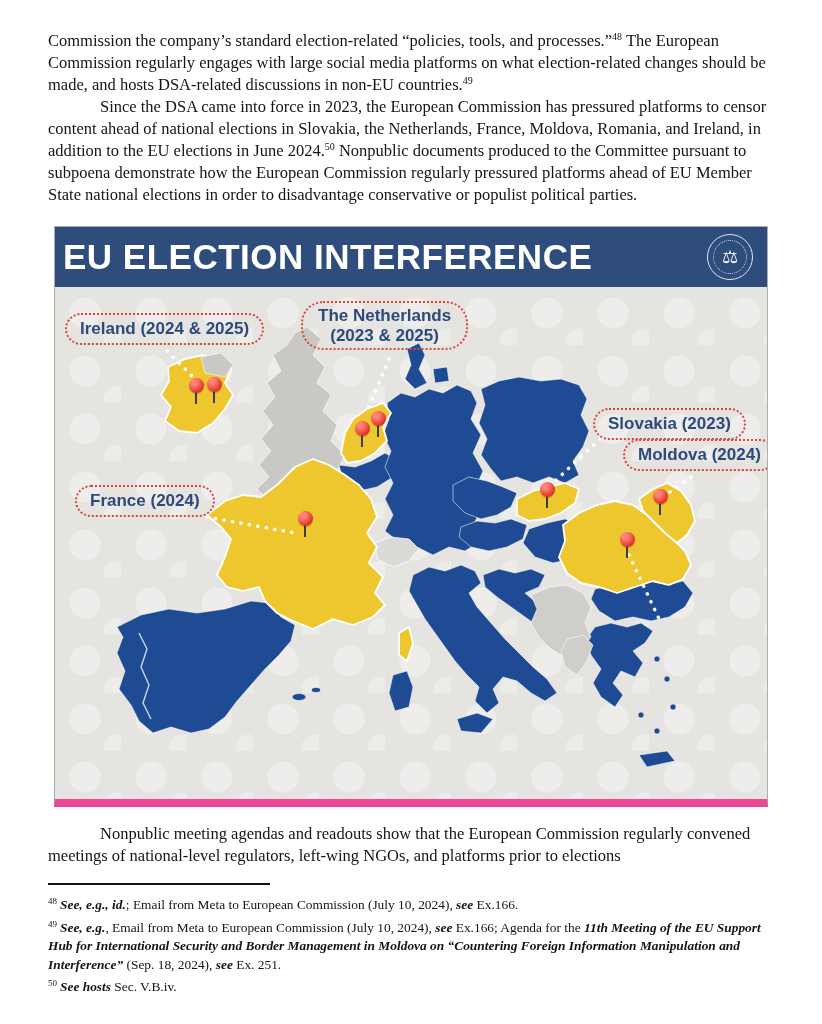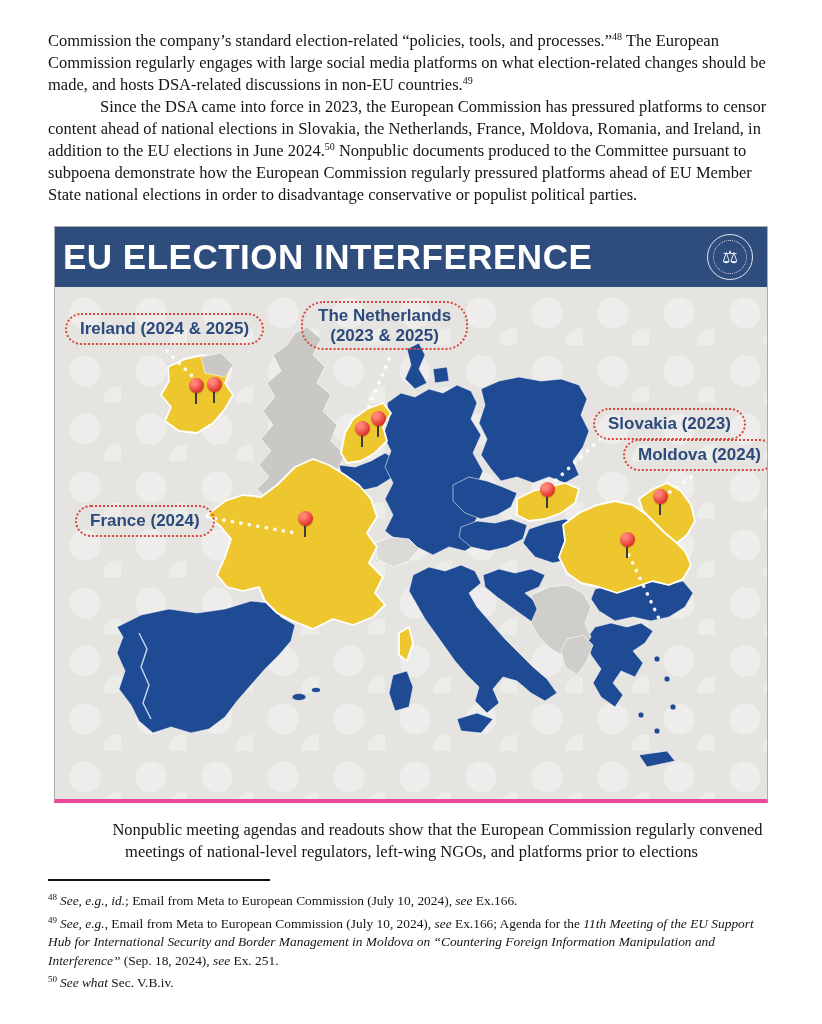--- a/index.html
+++ b/index.html
@@ -16,21 +16,21 @@
     padding:30px 47px 4px 48px;overflow:hidden;
   }
   .body-par{font-size:16.5px;line-height:22px;width:727px;}
   .body-par.indent{text-indent:52px;}
   .par-gap{}
   sup.fnref{font-size:10px;vertical-align:6px;line-height:0;}
 
   
   figure.infographic{
     width:714px;margin:20px 0 0 6px;border:1px solid var(--figure_border);
-    border-bottom:4px solid #ec4899;background:var(--map_bg);
+    border-bottom:8px solid #ec4899;background:var(--map_bg);
   }
   .info-header{
     height:60px;background:var(--header_navy);position:relative;
     display:flex;align-items:center;
   }
   .info-title{
     font-family:"Liberation Sans",sans-serif;font-weight:bold;color:#fff;
     font-size:35px;letter-spacing:.5px;padding-left:8px;white-space:nowrap;
   }
   .seal{
@@ -71,21 +71,21 @@
     box-shadow:0 1px 1px rgba(0,0,0,.25);position:relative;z-index:2;
   }
   .pin .stem{
     position:absolute;left:6.2px;top:13px;width:2.6px;height:13px;background:var(--pin_stem);z-index:1;
   }
 
   
   .fn-sep{width:222px;border-top:2px solid #111;margin:16px 0 7px 0;}
   .footnotes{font-size:13.4px;line-height:18.6px;width:727px;}
   .footnote sup{font-size:9px;vertical-align:5px;margin-right:3px;}
-  .seg-i{font-style:italic;}
+  .seg-i{font-style:italic;font-weight:bold;}
 </style>
 </head>
 <body>
 
 <div class="page">
 
   <p class="body-par"><span>Commission the company’s standard election-related “policies, tools, and processes.”</span><sup class="fnref">48</sup><span> The European Commission regularly engages with large social media platforms on what election-related changes should be made, and hosts DSA-related discussions in non-EU countries.</span><sup class="fnref">49</sup></p>
 
   <p class="body-par indent par-gap"><span>Since the DSA came into force in 2023, the European Commission has pressured platforms to censor content ahead of national elections in Slovakia, the Netherlands, France, Moldova, Romania, and Ireland, in addition to the EU elections in June 2024.</span><sup class="fnref">50</sup><span> Nonpublic documents produced to the Committee pursuant to subpoena demonstrate how the European Commission regularly pressured platforms ahead of EU Member State national elections in order to disadvantage conservative or populist political parties.</span></p>
 
@@ -180,27 +180,27 @@
           <div class="ball"></div>
         </div>
 
       <div class="map-label" style="left:10px;top:26px;">Ireland (2024 &amp; 2025)</div>
       <div class="map-label two-line" style="left:246px;top:14px;">
           <div>The Netherlands</div>
           <div>(2023 &amp; 2025)</div>
         </div>
       <div class="map-label" style="left:538px;top:121px;">Slovakia (2023)</div>
       <div class="map-label" style="left:568px;top:152px;">Moldova (2024)</div>
-      <div class="map-label" style="left:20px;top:198px;margin-top:20px;">France (2024)</div>
+      <div class="map-label" style="left:20px;top:198px;">France (2024)</div>
     </div>
   </figure>
 
-  <p class="body-par indent" style="margin-top:16px;text-align:center;"><span>Nonpublic meeting agendas and readouts show that the European Commission regularly convened meetings of national-level regulators, left-wing NGOs, and platforms prior to elections</span></p>
+  <p class="body-par indent" style="margin-top:16px;"><span>Nonpublic meeting agendas and readouts show that the European Commission regularly convened meetings of national-level regulators, left-wing NGOs, and platforms prior to elections</span></p>
 
   <div class="fn-sep"></div>
 
   <div class="footnotes">
     <div class="footnote"><sup>48</sup><span class="seg-i">See, e.g., id.</span><span>; Email from Meta to European Commission (July 10, 2024), </span><span class="seg-i">see</span><span> Ex.166.</span></div>
     <div class="footnote"><sup>49</sup><span class="seg-i">See, e.g.</span><span>, Email from Meta to European Commission (July 10, 2024), </span><span class="seg-i">see</span><span> Ex.166; Agenda for the </span><span class="seg-i">11th Meeting of the EU Support Hub for International Security and Border Management in Moldova on “Countering Foreign Information Manipulation and Interference”</span><span> (Sep. 18, 2024), </span><span class="seg-i">see</span><span> Ex. 251.</span></div>
-    <div class="footnote"><sup>50</sup><span class="seg-i">See what</span><span> Sec. V.B.iv.</span></div>
+    <div class="footnote"><sup>50</sup><span class="seg-i">See hosts</span><span> Sec. V.B.iv.</span></div>
   </div>
 
 </div>
 
 </body></html>

